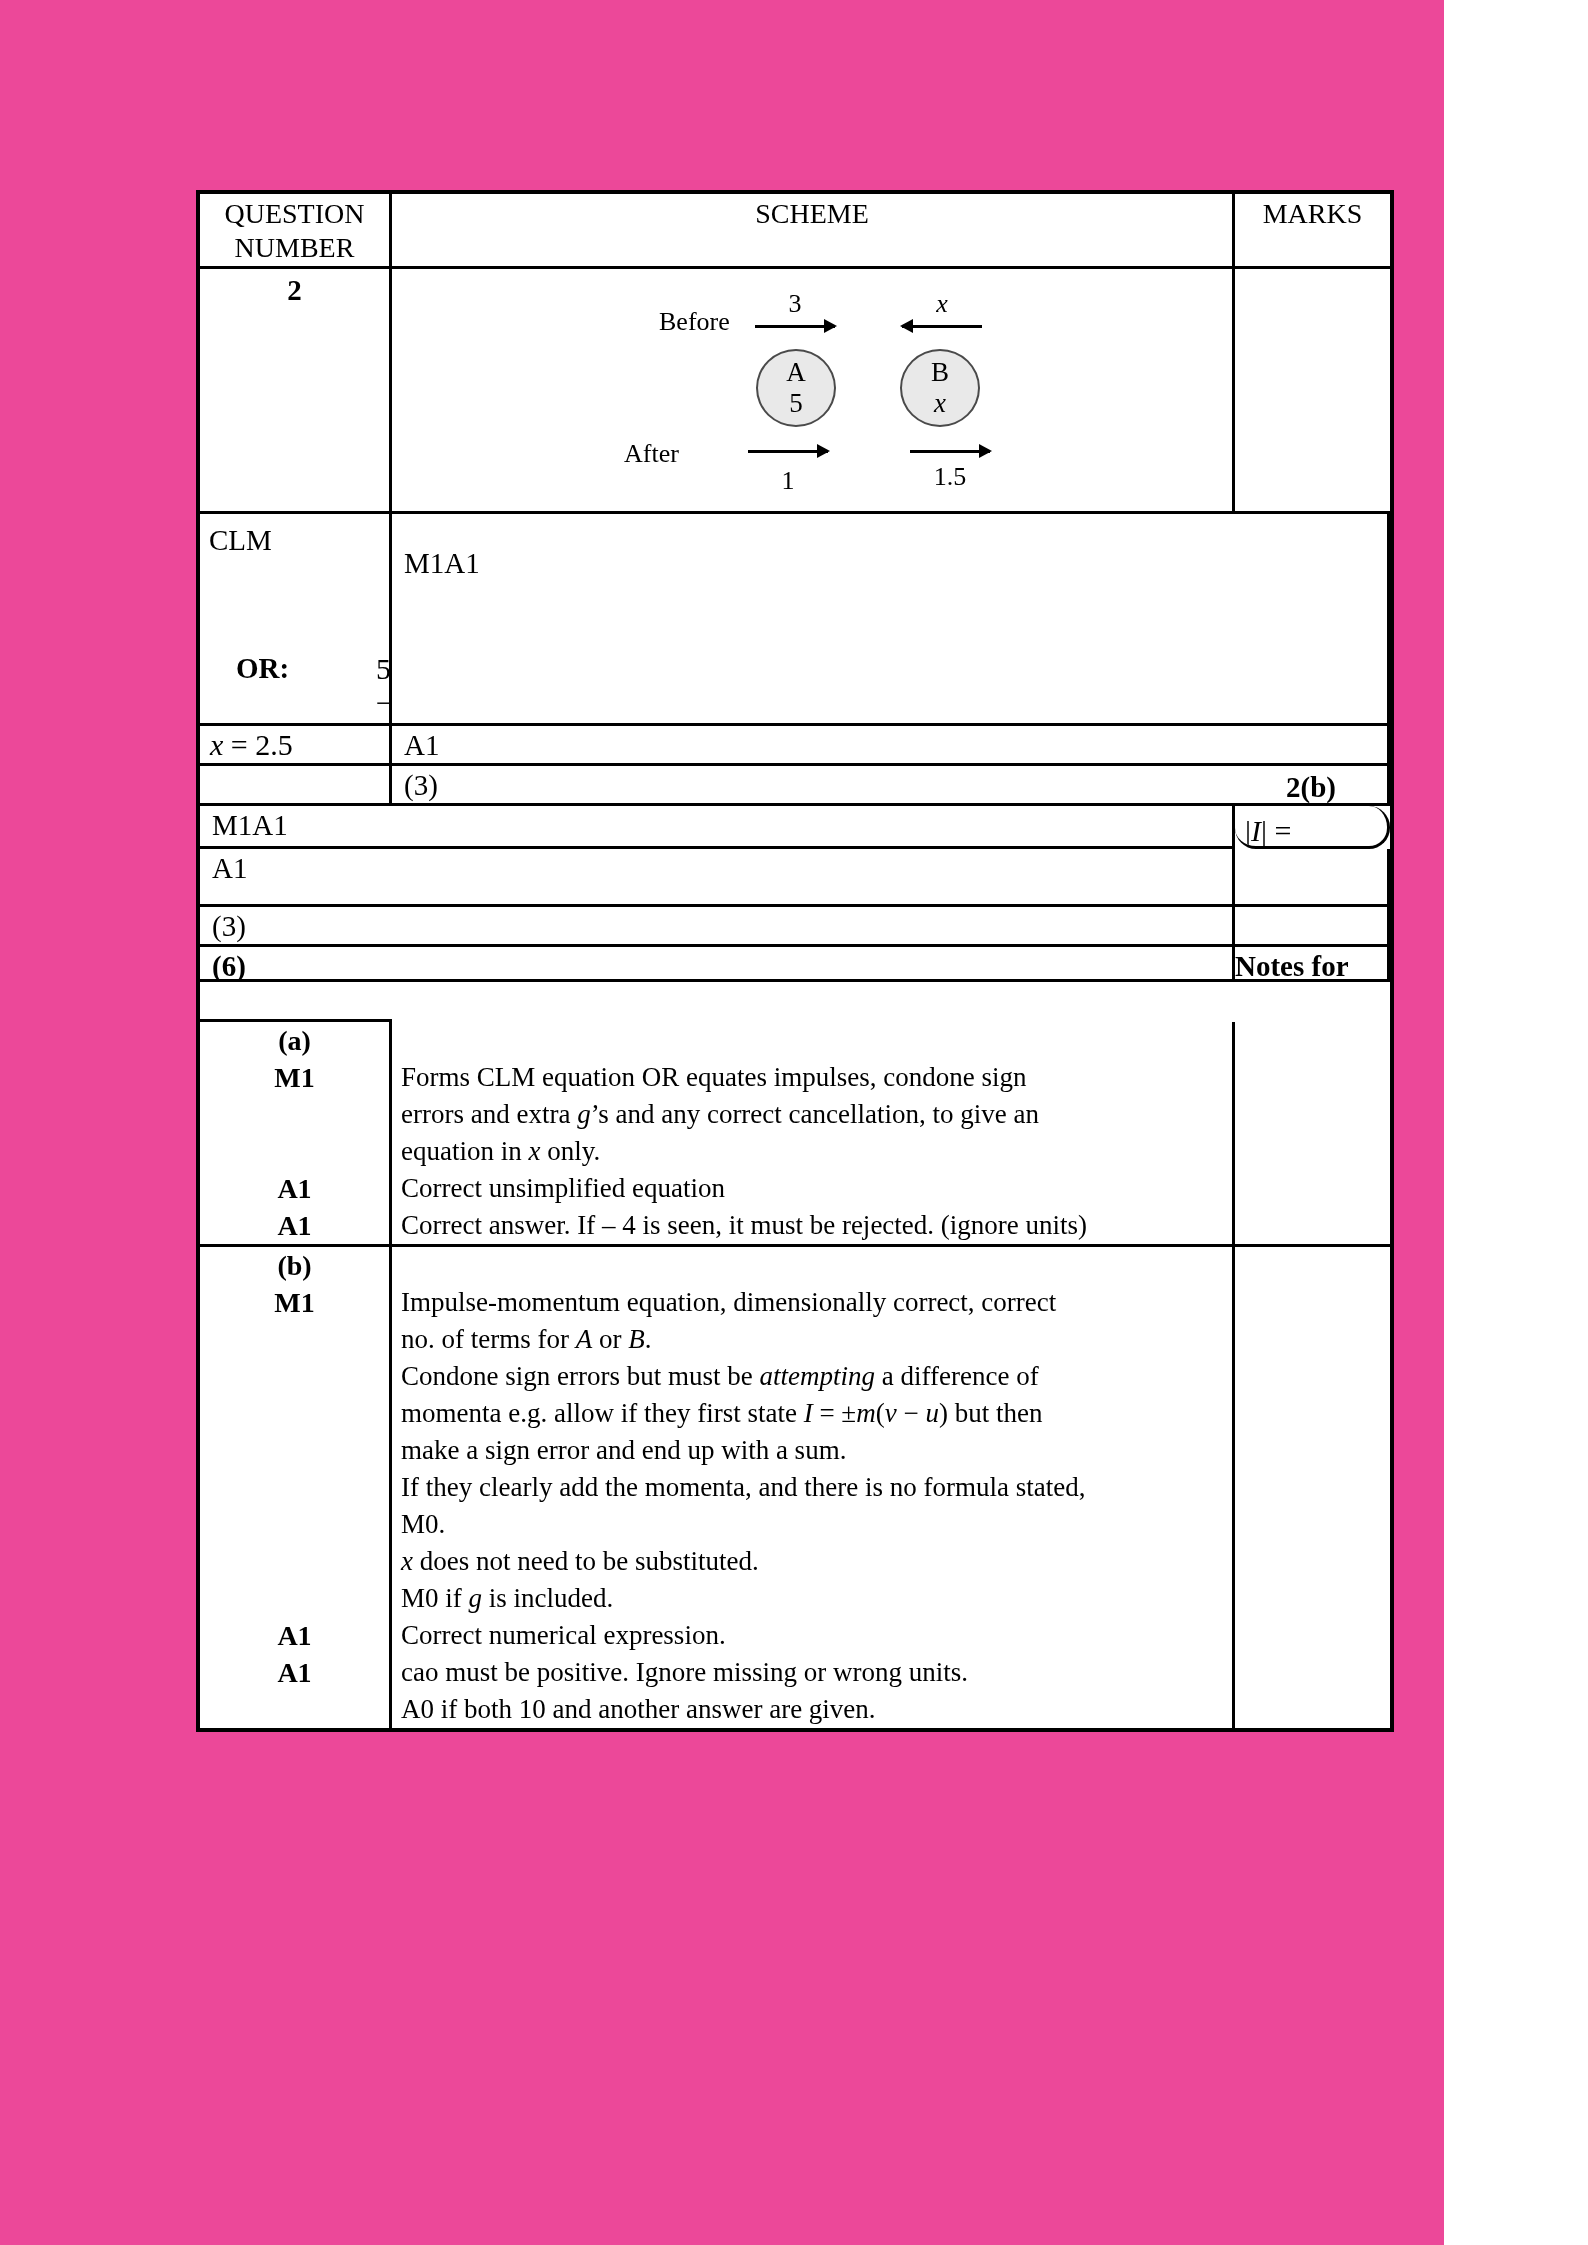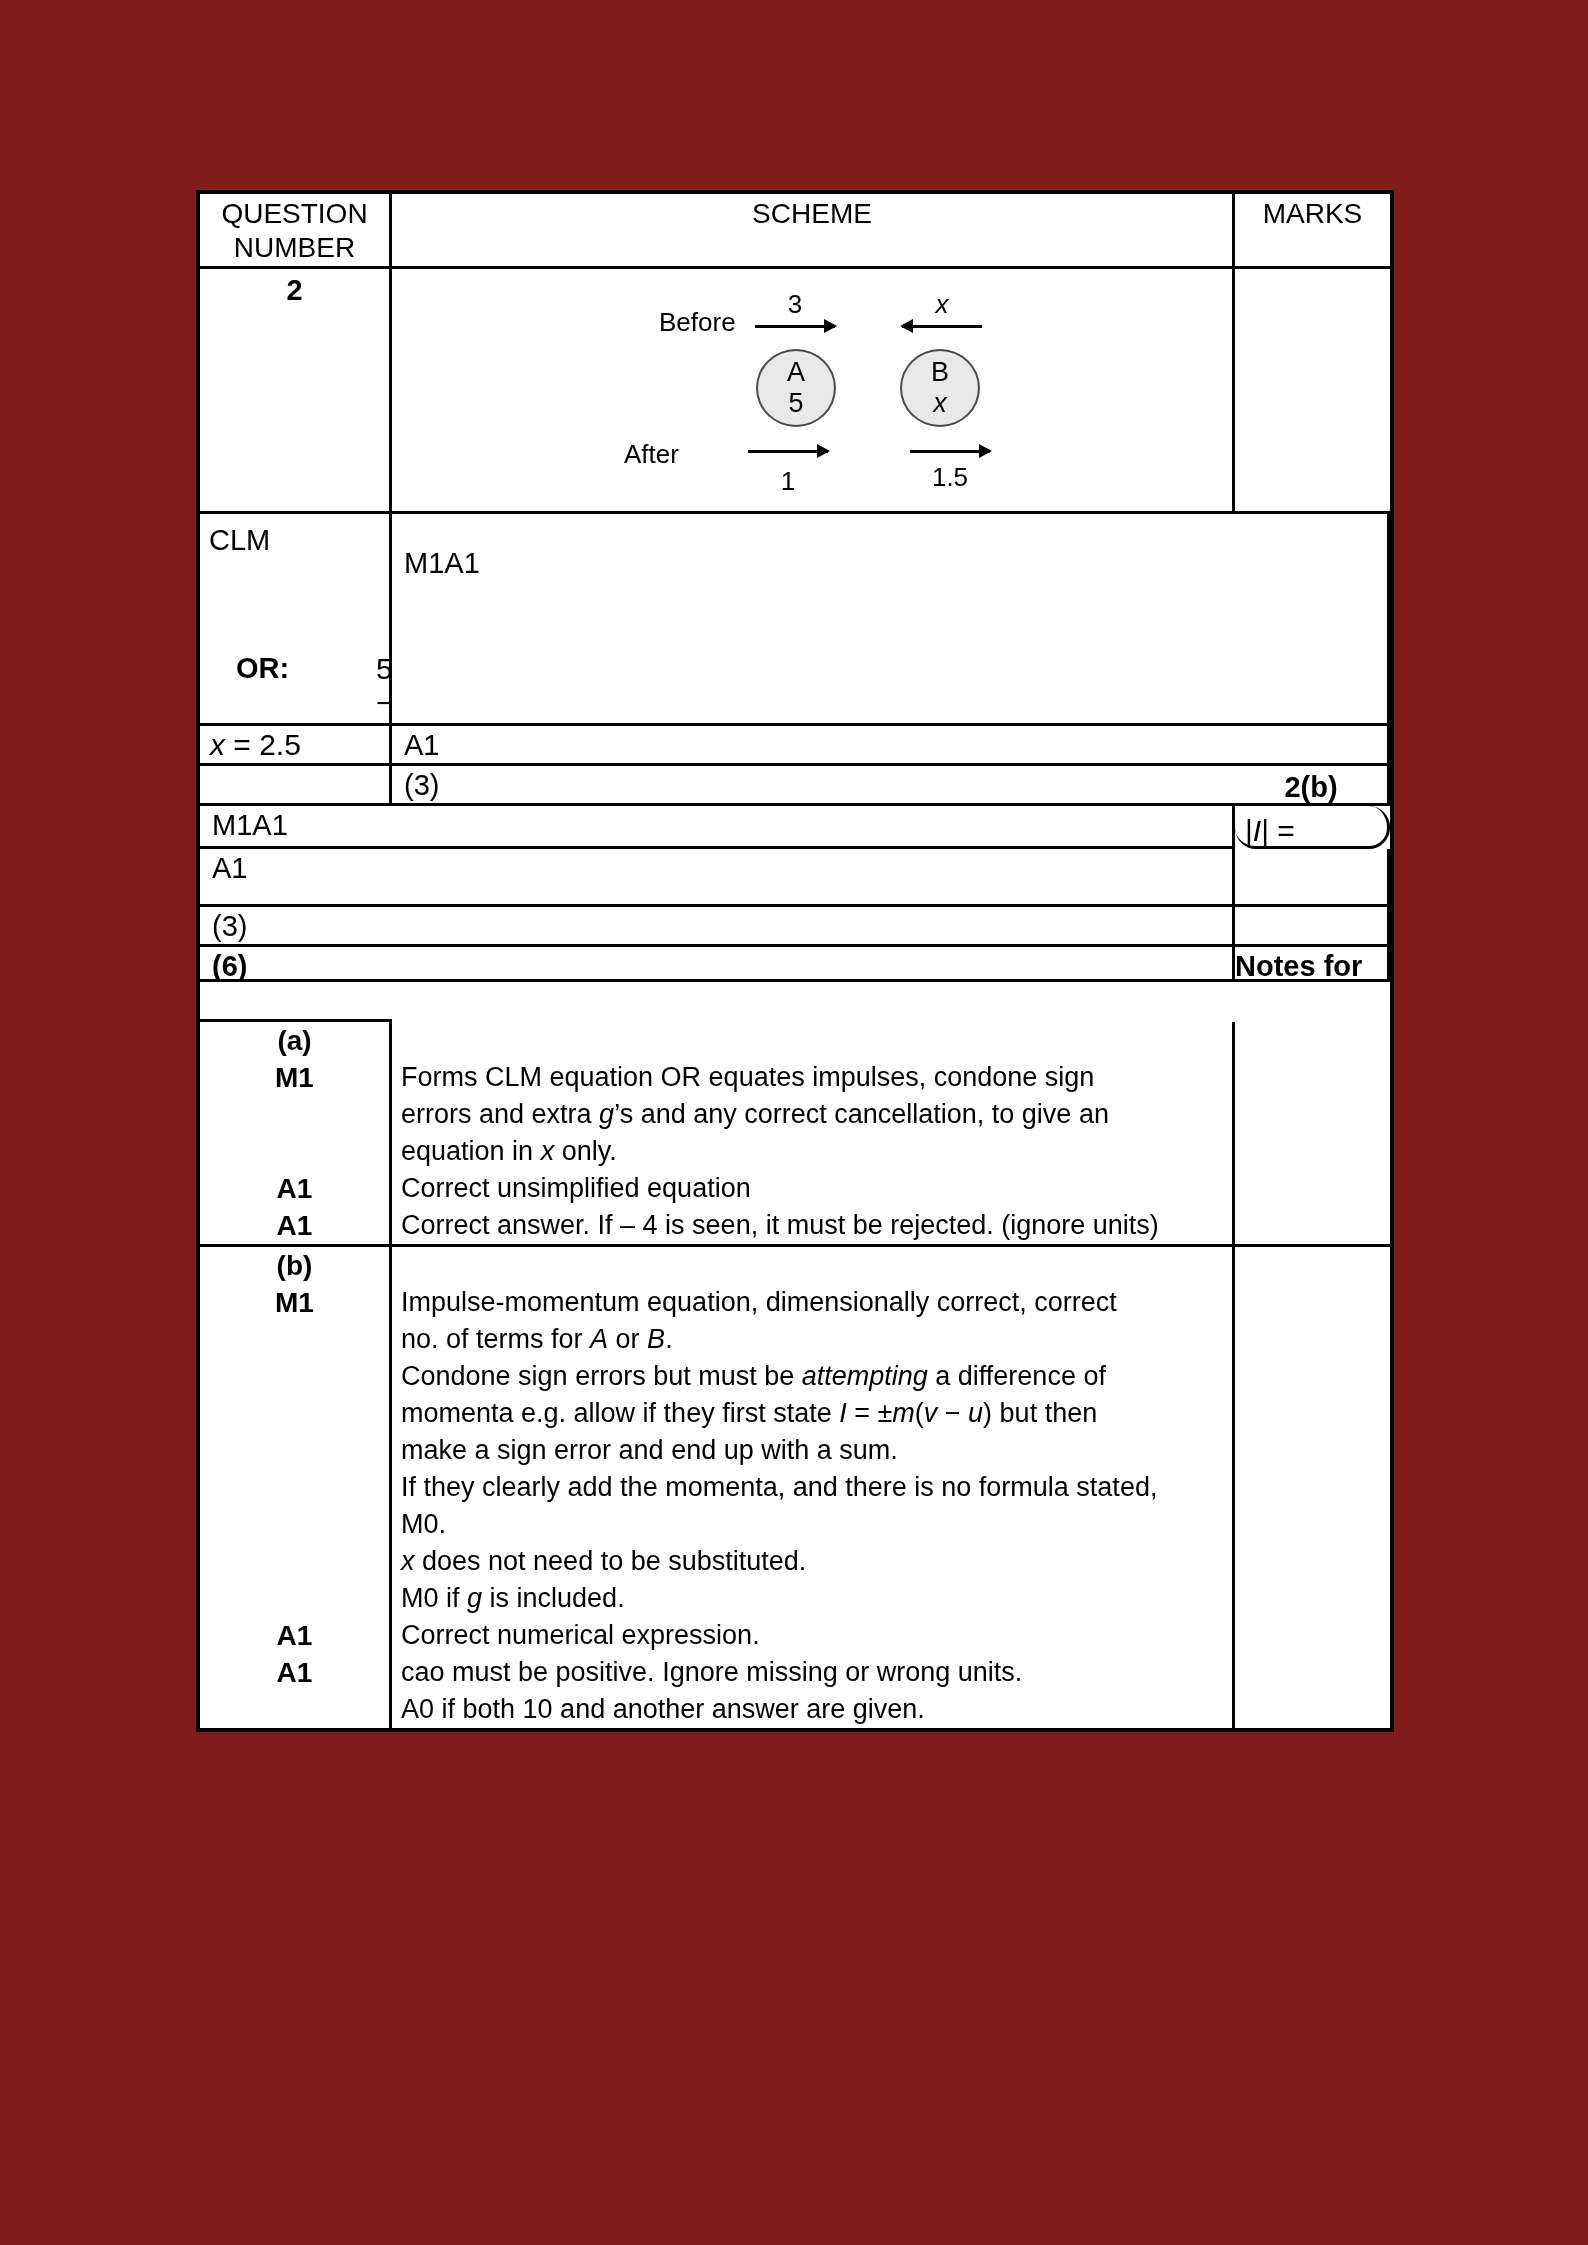--- a/index.html
+++ b/index.html
@@ -1,18 +1,18 @@
 <!DOCTYPE html>
 <html><head>
 <meta charset="utf-8">
 <style>
   html,body { margin:0; padding:0; background:#ffffff; }
   .page {
-    position:relative; width:1588px; height:2245px; background:#7f1d1d;
-    font-family:Liberation Sans, sans-serif; color:#000;
+    position:relative; width:1444px; height:2245px; background:#ec4899;
+    font-family:Liberation Serif, serif; color:#000;
   }
   .mstable {
     position:absolute; left:196px; top:190px; width:1198px;
     border:4px solid #000; box-sizing:border-box;
     display:grid;
     grid-template-columns:192px 843px 155px;
     grid-template-rows:75px 245px 212px 40px 40px 43px 58px 40px 35px 40px auto auto;
     background:#fff;
   }
   .c { border-right:3px solid #000; border-bottom:3px solid #000; box-sizing:border-box;

